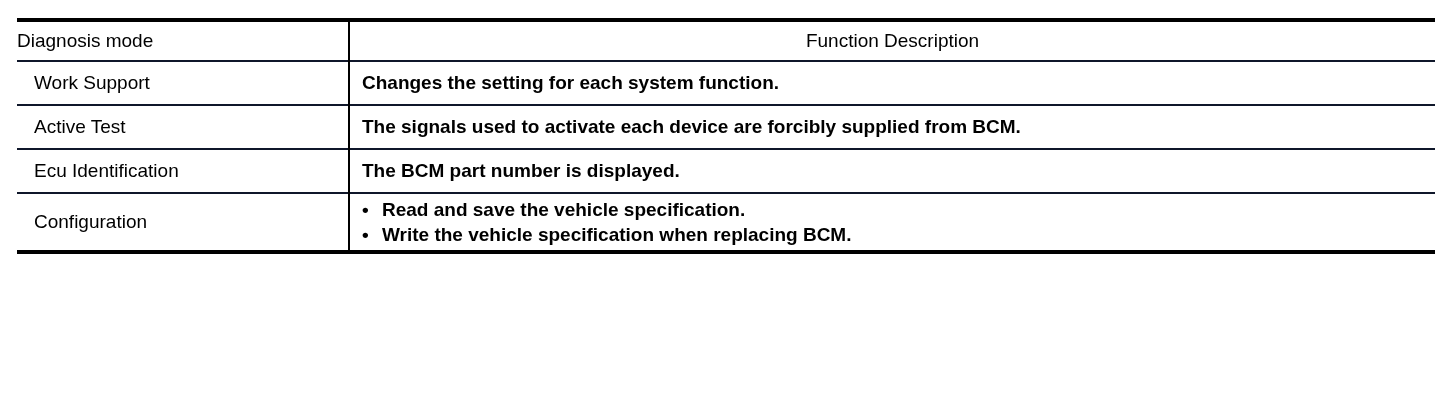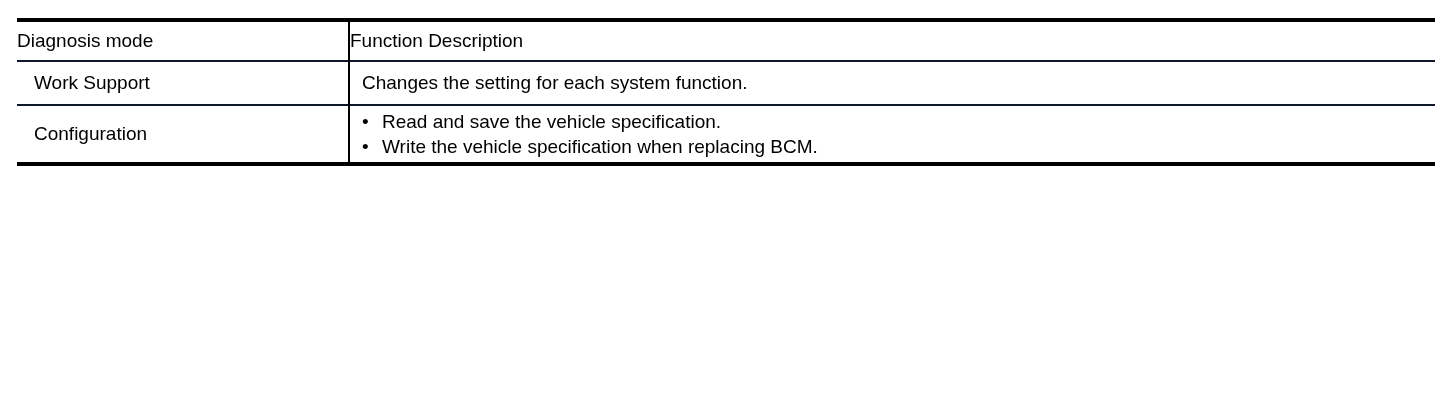--- a/index.html
+++ b/index.html
@@ -26,40 +26,41 @@
     color: #000000;
     border-top: 4px solid #000000;
     border-bottom: 4px solid #000000;
   }
   col.col-mode  { width: 332px; }
   col.col-desc  { width: 1086px; }
 
   th {
     height: 38px;
     font-weight: normal;
-    text-align: left;
+    text-align: center;
     vertical-align: middle;
     padding: 0;
   }
   td {
     height: 42px;
     vertical-align: middle;
     padding: 0;
   }
   tbody td { border-top: 2px solid #0f172a; }
 
   .cell-mode {
     border-right: 2px solid #000000;
     padding-left: 17px;
     text-align: left;
   }
   th.cell-mode { padding-left: 0; margin-left: 43px; }
   .cell-desc {
     padding-left: 12px;
     text-align: left;
+    font-weight: bold;
   }
   tr.row-config td { height: 56px; }
 
   .bullets {
     display: flex;
     flex-direction: column;
     justify-content: center;
     line-height: 25px;
   }
   .bullet-line { display: flex; }
@@ -82,20 +83,28 @@
       <tr>
         <th class="cell-mode">Diagnosis mode</th>
         <th class="cell-desc-header">Function Description</th>
       </tr>
     </thead>
     <tbody>
       <tr>
         <td class="cell-mode">Work Support</td>
         <td class="cell-desc">Changes the setting for each system function.</td>
       </tr>
+      <tr>
+        <td class="cell-mode">Active Test</td>
+        <td class="cell-desc">The signals used to activate each device are forcibly supplied from BCM.</td>
+      </tr>
+      <tr>
+        <td class="cell-mode">Ecu Identification</td>
+        <td class="cell-desc">The BCM part number is displayed.</td>
+      </tr>
       <tr class="row-config">
         <td class="cell-mode">Configuration</td>
         <td class="cell-desc">
           <div class="bullets">
             <div class="bullet-line">
               <span class="bullet-glyph">•</span>
               <span>Read and save the vehicle specification.</span>
             </div>
             <div class="bullet-line">
               <span class="bullet-glyph">•</span>

